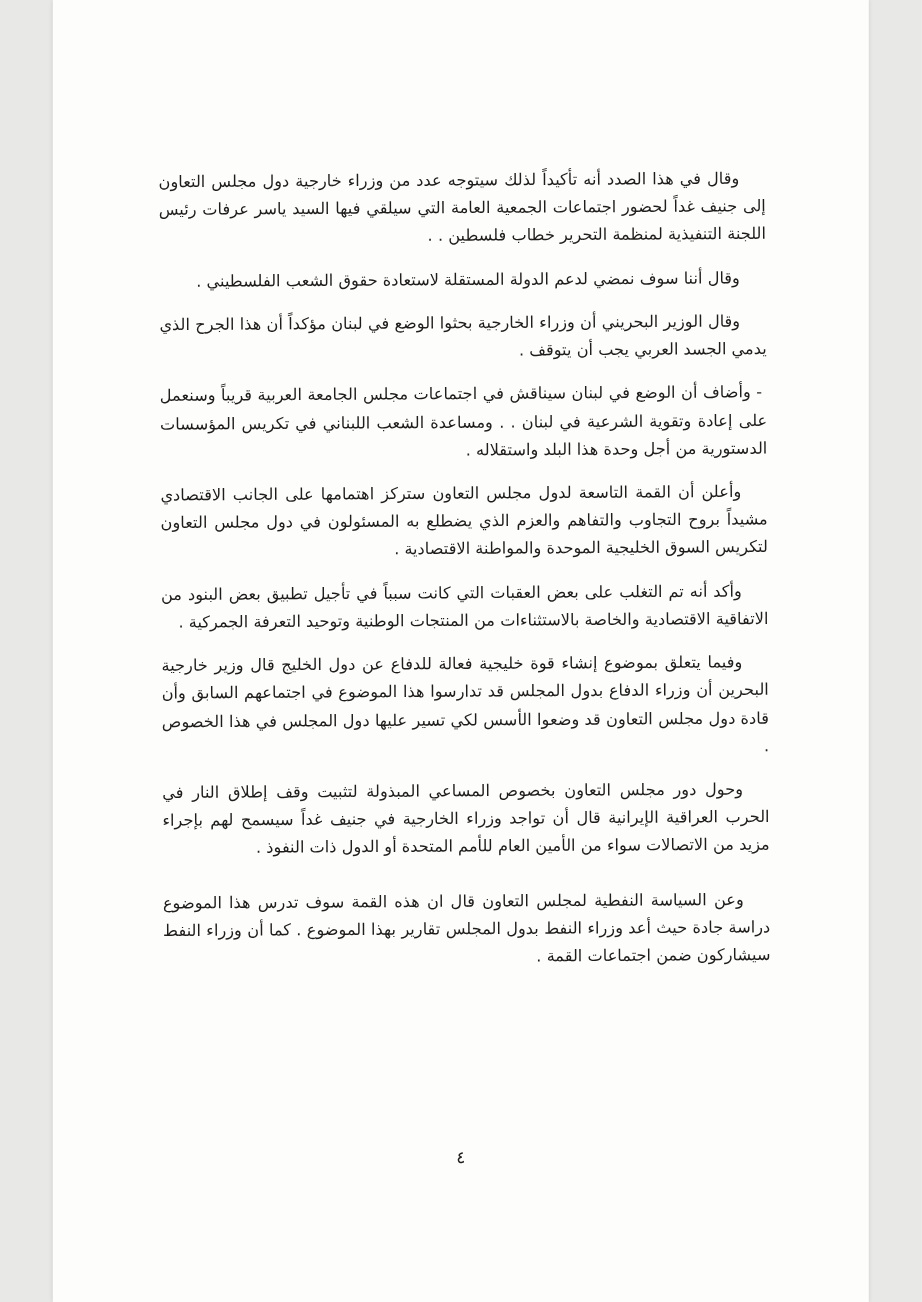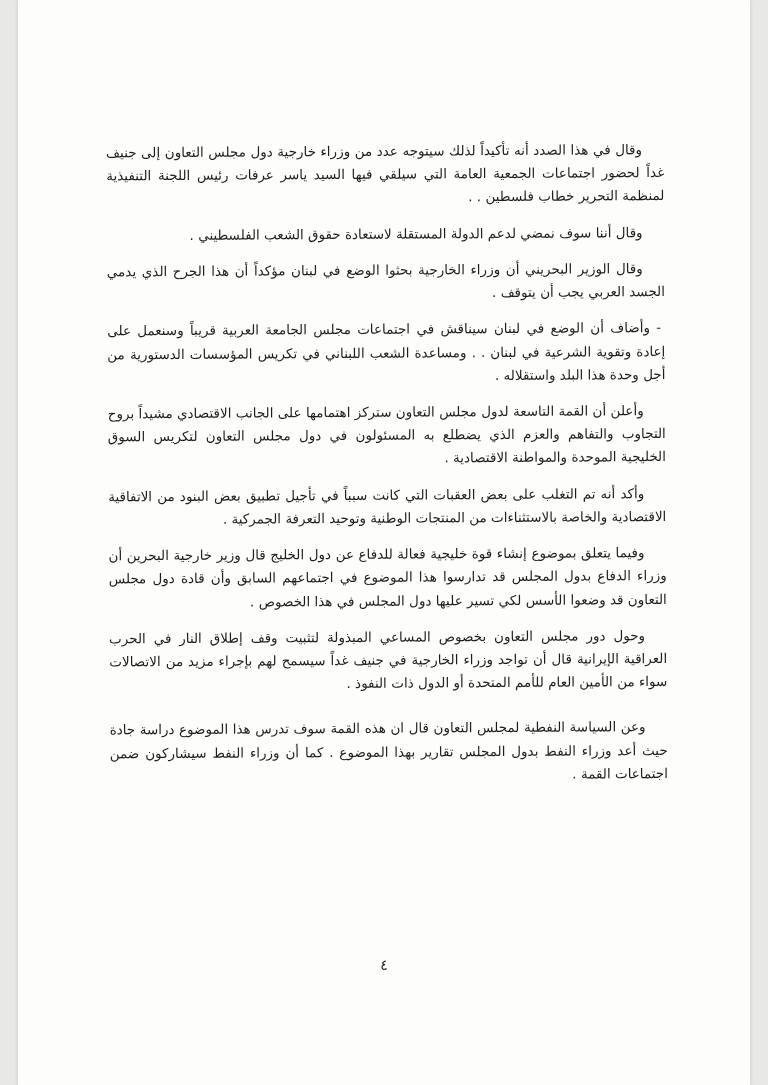--- a/index.html
+++ b/index.html
@@ -3,21 +3,21 @@
 <meta charset="utf-8">
 <style>
   html, body {
     margin: 0;
     padding: 0;
     background: #e8e8e6;
     font-family: "DejaVu Sans", sans-serif;
   }
   .page {
     position: relative;
-    width: 732px;
+    width: 680px;
     height: 1085px;
     margin: 0 auto;
     background: #fdfdfb;
     overflow: hidden;
     box-shadow: 0 0 4px rgba(0,0,0,0.15);
   }
   .scan-area {
     position: absolute;
     top: 138px;
     left: 88px;

